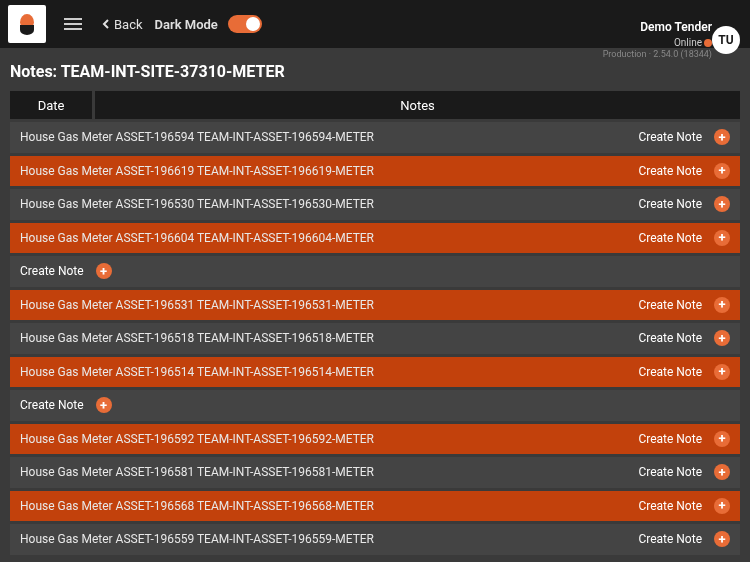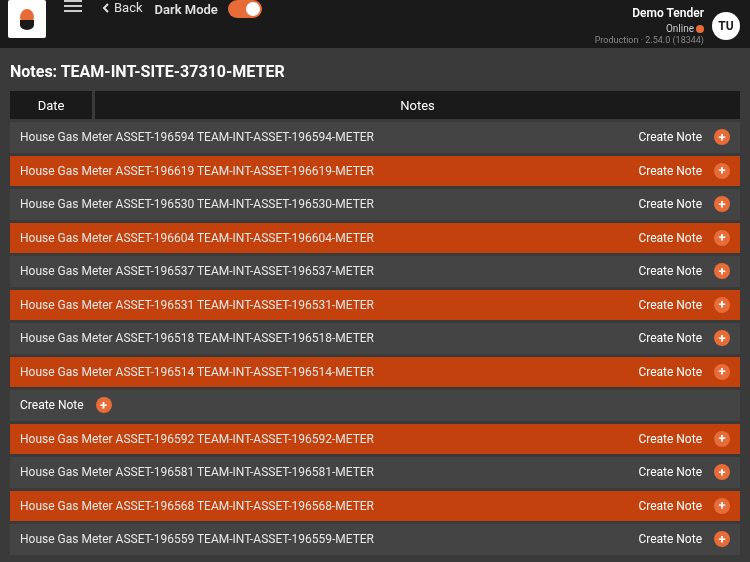--- a/index.html
+++ b/index.html
@@ -1,28 +1,28 @@
 <!DOCTYPE html>
 <html><head>
 <meta charset="utf-8">
 <style>
 *{margin:0;padding:0;box-sizing:border-box;font-family:-apple-system,BlinkMacSystemFont,"Segoe UI",Roboto,Helvetica,Arial,sans-serif}
 body{background:#1a1a1a;color:#e0e0e0;width:750px;height:562px;overflow:hidden}
-.topbar{height:48px;background:#1a1a1a;display:flex;align-items:flex-start;padding:0 8px;position:relative}
+.topbar{height:48px;background:#1a1a1a;display:flex;align-items:center;padding:12px 8px;position:relative}
 .logo{width:38px;height:38px;background:#fff;border-radius:2px;display:flex;align-items:center;justify-content:center;flex-direction:column}
 .logo-top{width:14px;height:14px;background:#e86c37;border-radius:50% 50% 50% 50% / 60% 60% 40% 40%}
 .logo-bottom{width:14px;height:10px;background:#1a1a1a;border-radius:0 0 50% 50%;margin-top:-3px}
 .menu-icon{margin-left:18px;cursor:pointer;display:flex;flex-direction:column;gap:3px}
 .menu-icon span{width:18px;height:2px;background:#ccc;display:block}
 .back-btn{display:flex;align-items:center;margin-left:18px;cursor:pointer;font-size:13px;color:#e0e0e0}
 .back-btn svg{margin-right:2px}
 .dark-mode{margin-left:12px;font-size:13px;color:#e0e0e0;display:flex;align-items:center;font-weight:600}
 .toggle{width:34px;height:18px;background:#e86c37;border-radius:10px;margin-left:10px;position:relative;cursor:pointer}
 .toggle-knob{width:14px;height:14px;background:#fff;border-radius:50%;position:absolute;top:2px;right:2px}
-.user-area{position:absolute;right:10px;top:6px;display:flex;align-items:center;gap:8px}
+.user-area{position:absolute;right:10px;top:20px;display:flex;align-items:center;gap:0}
 .user-info{text-align:right;font-size:10px;line-height:1.3}
 .user-name{font-size:12px;font-weight:600;color:#fff}
 .online{color:#ccc}
 .online-dot{display:inline-block;width:8px;height:8px;background:#e86c37;border-radius:50%;margin-left:2px;vertical-align:middle}
 .version{color:#888;font-size:9px}
 .avatar{width:28px;height:28px;background:#fff;color:#1a1a1a;border-radius:50%;display:flex;align-items:center;justify-content:center;font-weight:700;font-size:12px}
 .page{background:#3a3a3a;padding:0 10px 10px}
 .page-title{padding:14px 0 10px;font-size:16px;font-weight:700;color:#fff}
 .table-header{display:flex;gap:3px;margin-bottom:3px}
 .th{background:#1a1a1a;color:#fff;font-weight:400;font-size:13px;display:flex;align-items:center;justify-content:center;height:28px}
@@ -100,21 +100,20 @@
         </div>
       </div>
       <div class="row">
         <div class="row-text">House Gas Meter ASSET-196604 TEAM-INT-ASSET-196604-METER</div>
         <div class="create-note">
           <span>Create Note</span>
           <span class="plus-icon">+</span>
         </div>
       </div>
       <div class="row">
-        <div class="row-text">House Gas Meter ASSET-196537 TEAM-INT-ASSET-196537-METER</div>
         <div class="create-note">
           <span>Create Note</span>
           <span class="plus-icon">+</span>
         </div>
       </div>
       <div class="row">
         <div class="row-text">House Gas Meter ASSET-196531 TEAM-INT-ASSET-196531-METER</div>
         <div class="create-note">
           <span>Create Note</span>
           <span class="plus-icon">+</span>

